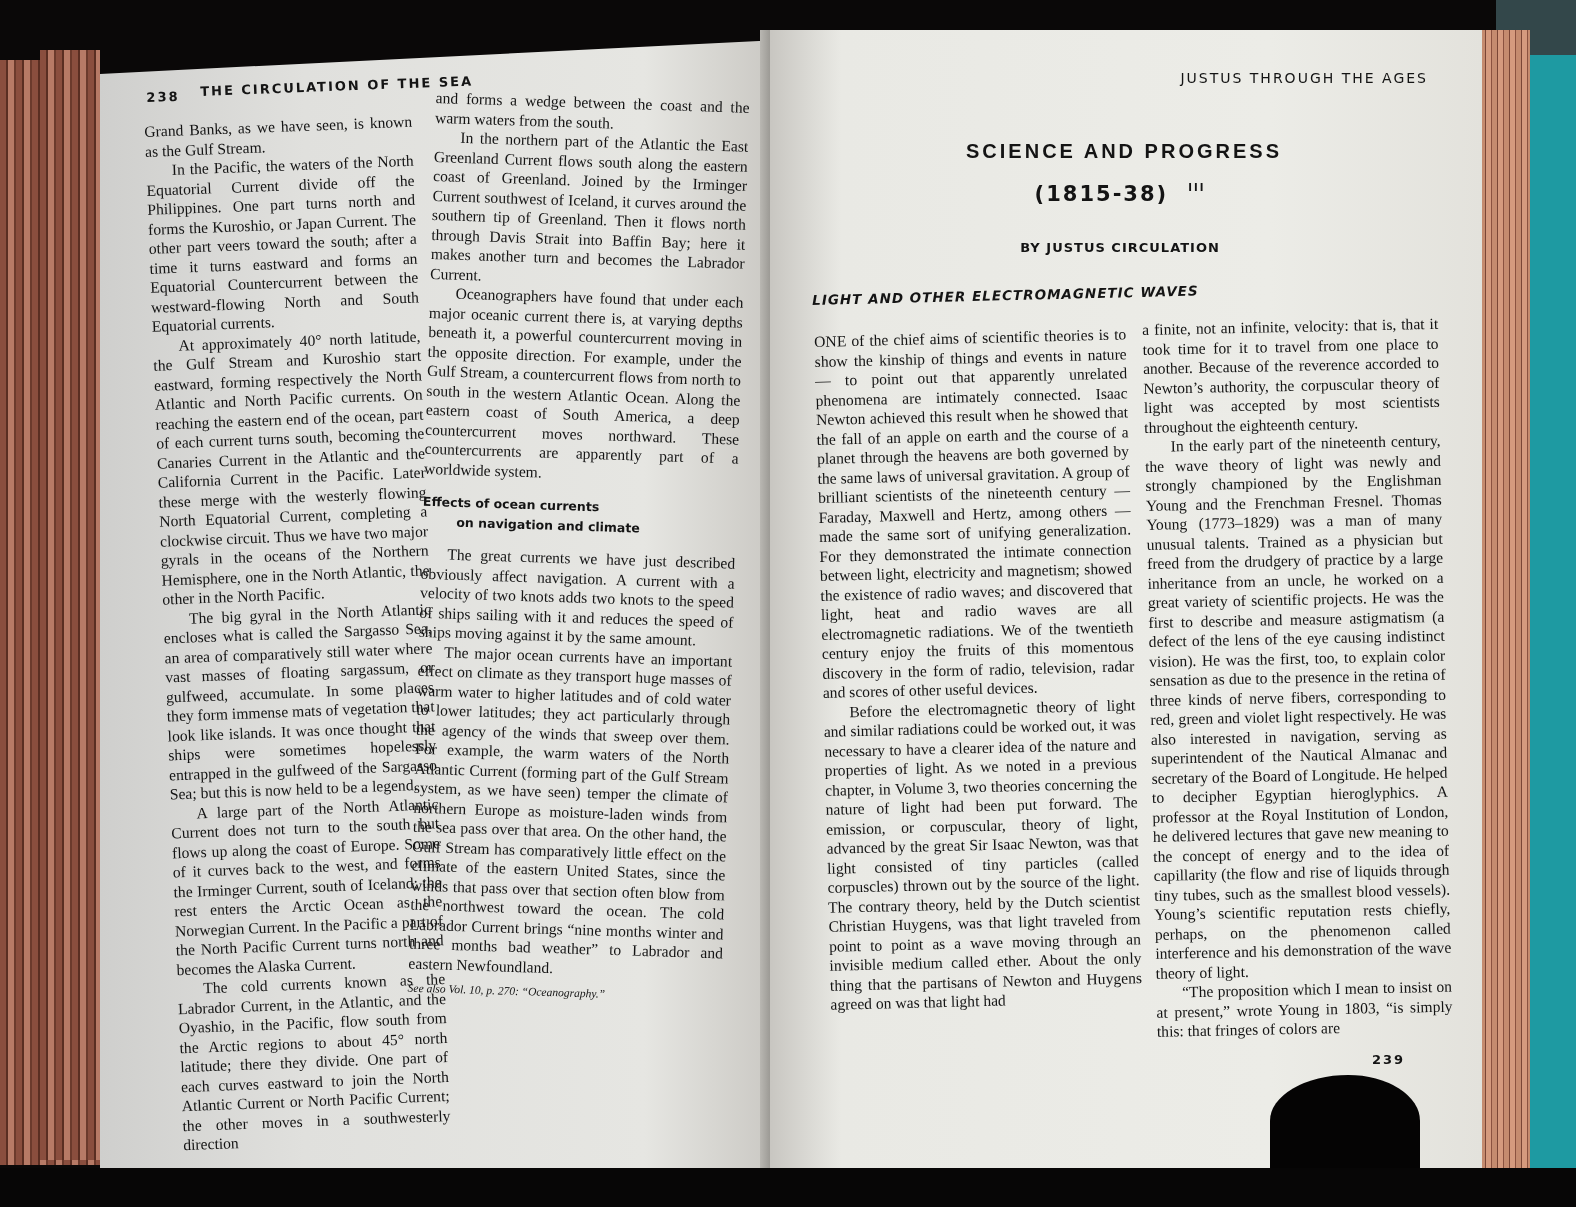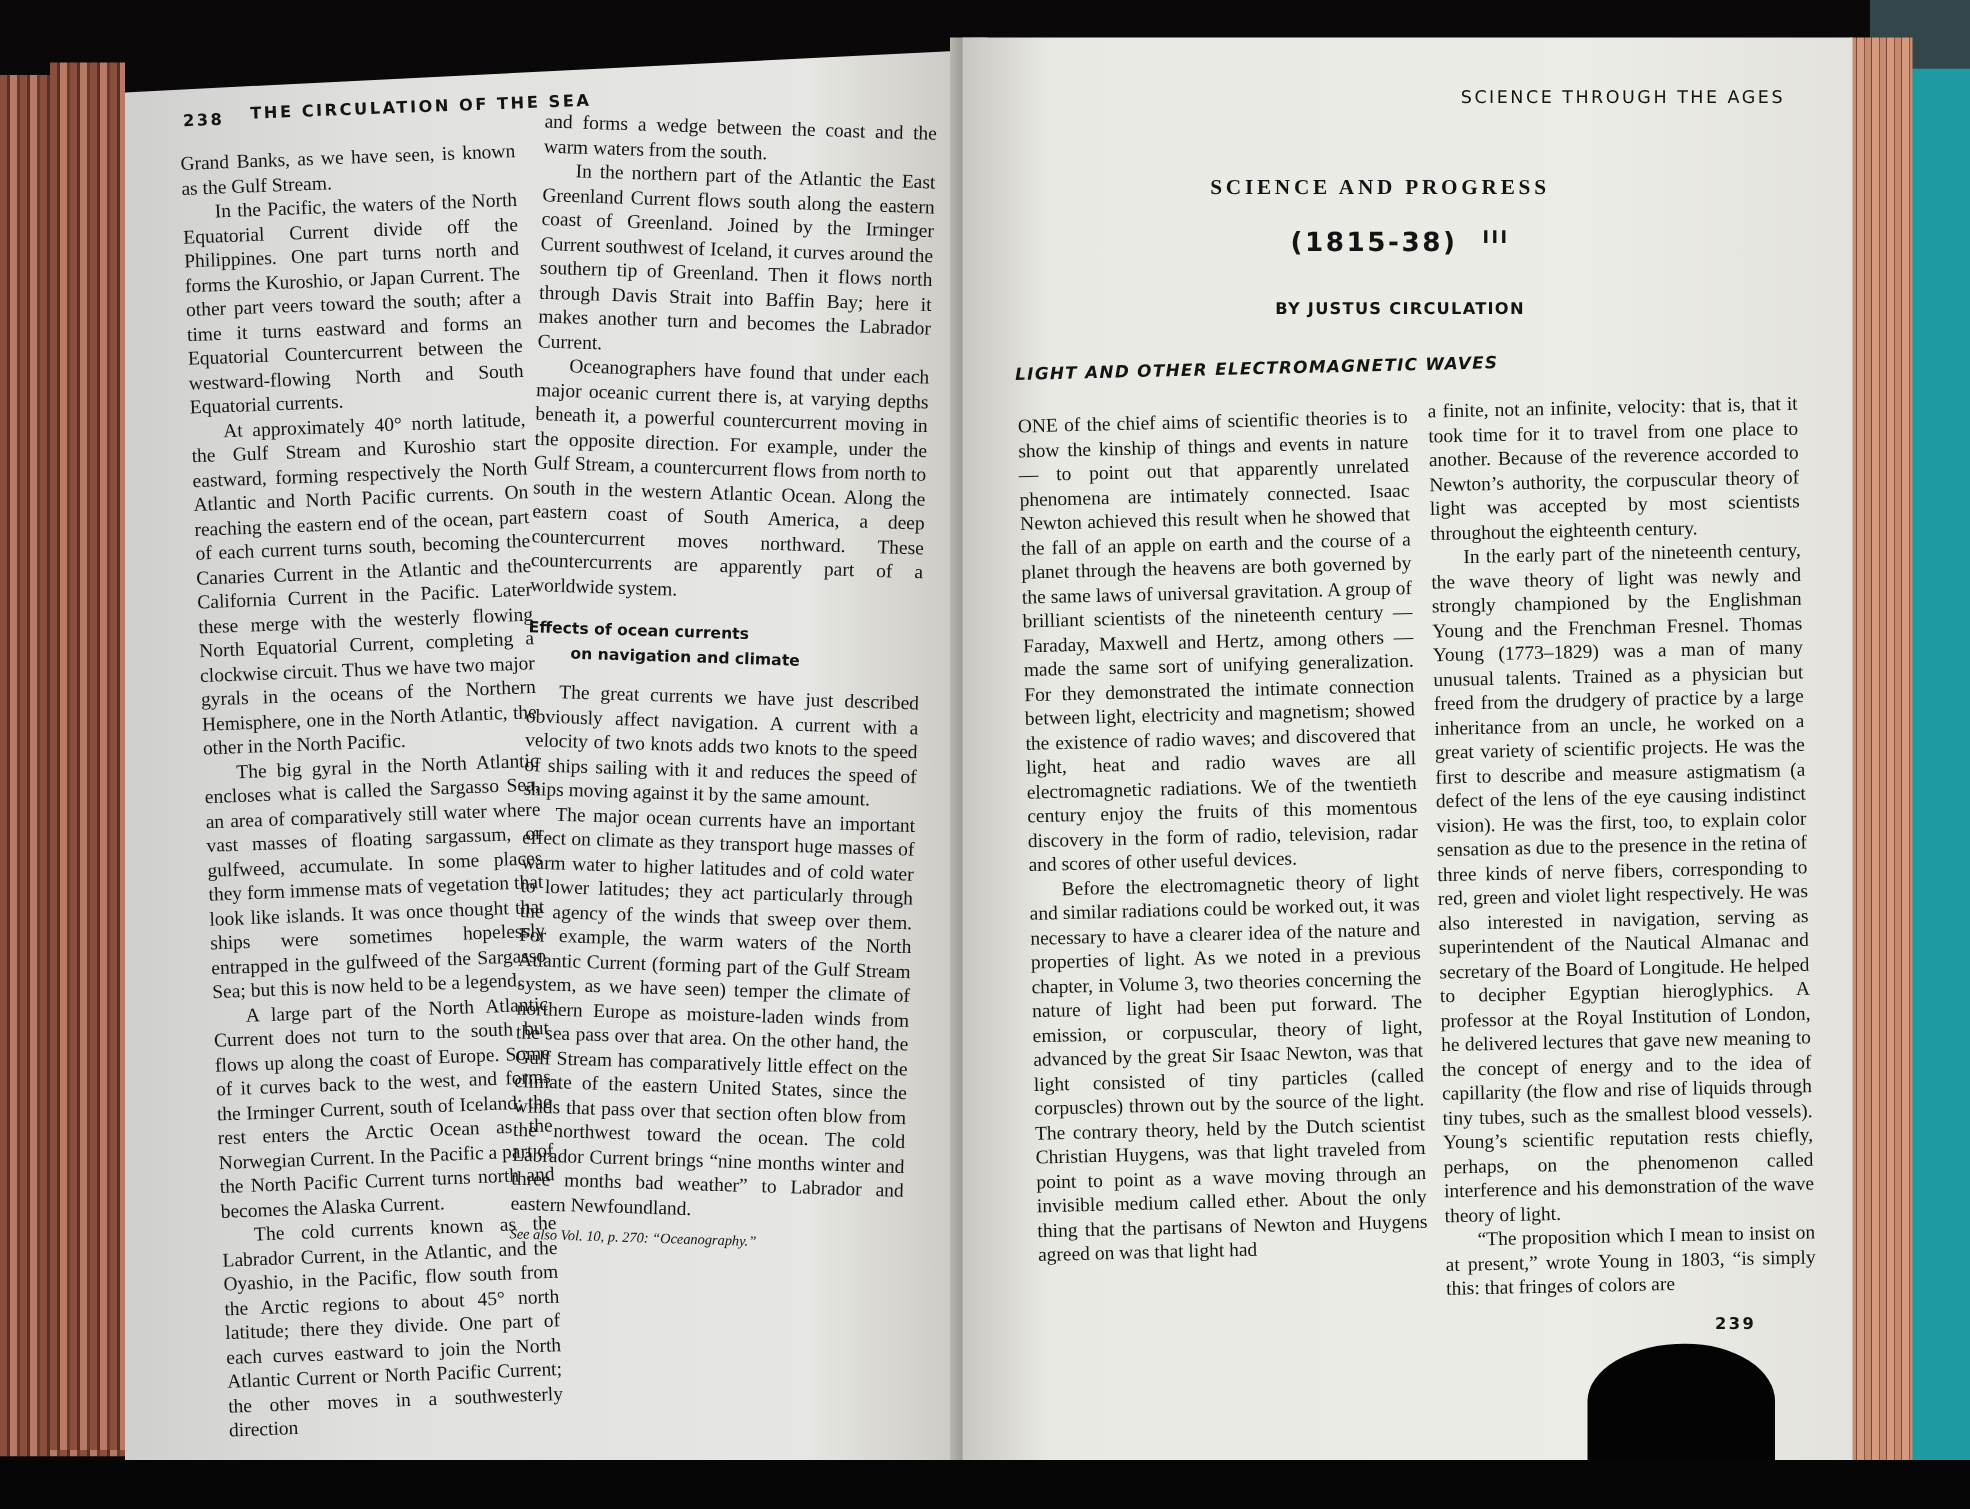--- a/index.html
+++ b/index.html
@@ -48,28 +48,28 @@
     font-family: "DejaVu Sans", sans-serif; font-weight: bold; font-size: 12.5px;
     margin: 14px 0 12px 0; line-height: 20px; text-align: left;
   }
   .subhead .l2 { display: block; padding-left: 34px; }
   .footnote { font-style: italic; font-size: 11.5px; margin-top: 6px; text-align: left; }
   .rot-l { transform: rotate(-2.2deg); transform-origin: top left; }
   .rot-m { transform: rotate(1.8deg); transform-origin: top left; }
   .rot-r1 { transform: rotate(-1.4deg); transform-origin: top left; }
   .rot-r2 { transform: rotate(-1.2deg); transform-origin: top left; }
   .title-main {
-    position: absolute; left: 94px; top: 110px; width: 480px; text-align: center;
-    font-family: Liberation Serif, serif; font-weight: bold; font-size: 17px; letter-spacing: 3px;
+    position: absolute; left: 114px; top: 110px; width: 480px; text-align: center;
+    font-family: Liberation Sans, sans-serif; font-weight: bold; font-size: 20px; letter-spacing: 3px;
   }
   .title-sub {
     position: absolute; left: 110px; top: 152px; width: 480px; text-align: center;
     font-family: "DejaVu Sans", sans-serif; font-weight: bold; font-size: 21px; letter-spacing: 2px;
   }
-  .title-sub .vol { font-size: 14px; vertical-align: top; margin-left: 20px; }
+  .title-sub .vol { font-size: 10px; vertical-align: top; margin-left: 20px; }
   .byline {
     position: absolute; left: 110px; top: 210px; width: 480px; text-align: center;
     font-family: "DejaVu Sans", sans-serif; font-weight: bold; font-size: 13px; letter-spacing: 1px;
   }
   .section-head {
     position: absolute; left: 42px; top: 262px; font-family: "DejaVu Sans", sans-serif;
     font-weight: bold; font-style: italic; font-size: 13.5px; letter-spacing: 1px;
   }
   .pagenum { position: absolute; font-family: "DejaVu Sans", sans-serif; font-weight: bold; font-size: 13px; letter-spacing: 2px; }
   .thumb {
@@ -112,21 +112,21 @@
     </div>
     <p>The great currents we have just described obviously affect navigation. A current with a velocity of two knots adds two knots to the speed of ships sailing with it and reduces the speed of ships moving against it by the same amount.</p>
     <p>The major ocean currents have an important effect on climate as they transport huge masses of warm water to higher latitudes and of cold water to lower latitudes; they act particularly through the agency of the winds that sweep over them. For example, the warm waters of the North Atlantic Current (forming part of the Gulf Stream system, as we have seen) temper the climate of northern Europe as moisture-laden winds from the sea pass over that area. On the other hand, the Gulf Stream has comparatively little effect on the climate of the eastern United States, since the winds that pass over that section often blow from the northwest toward the ocean. The cold Labrador Current brings “nine months winter and three months bad weather” to Labrador and eastern Newfoundland.</p>
     <div class="footnote">See also Vol. 10, p. 270: “Oceanography.”</div>
   </div>
 </div>
 
 <div class="gutter"></div>
 
 <div class="page right">
-  <span class="running-head" style="right:54px;top:40px;font-weight:normal;font-size:14px;">SCIENCE THROUGH THE AGES</span>
+  <span class="running-head" style="right:54px;top:40px;font-weight:normal;font-size:14px;">JUSTUS THROUGH THE AGES</span>
 
   <div class="title-main">SCIENCE AND PROGRESS</div>
   <div class="title-sub">
     <span>(1815-38)</span><span class="vol">III</span>
   </div>
   <div class="byline">BY JUSTUS CIRCULATION</div>
 
   <div class="section-head rot-r1">LIGHT AND OTHER ELECTROMAGNETIC WAVES</div>
 
   <div class="col rot-r1" style="left:44px;top:302px;width:312px;">

